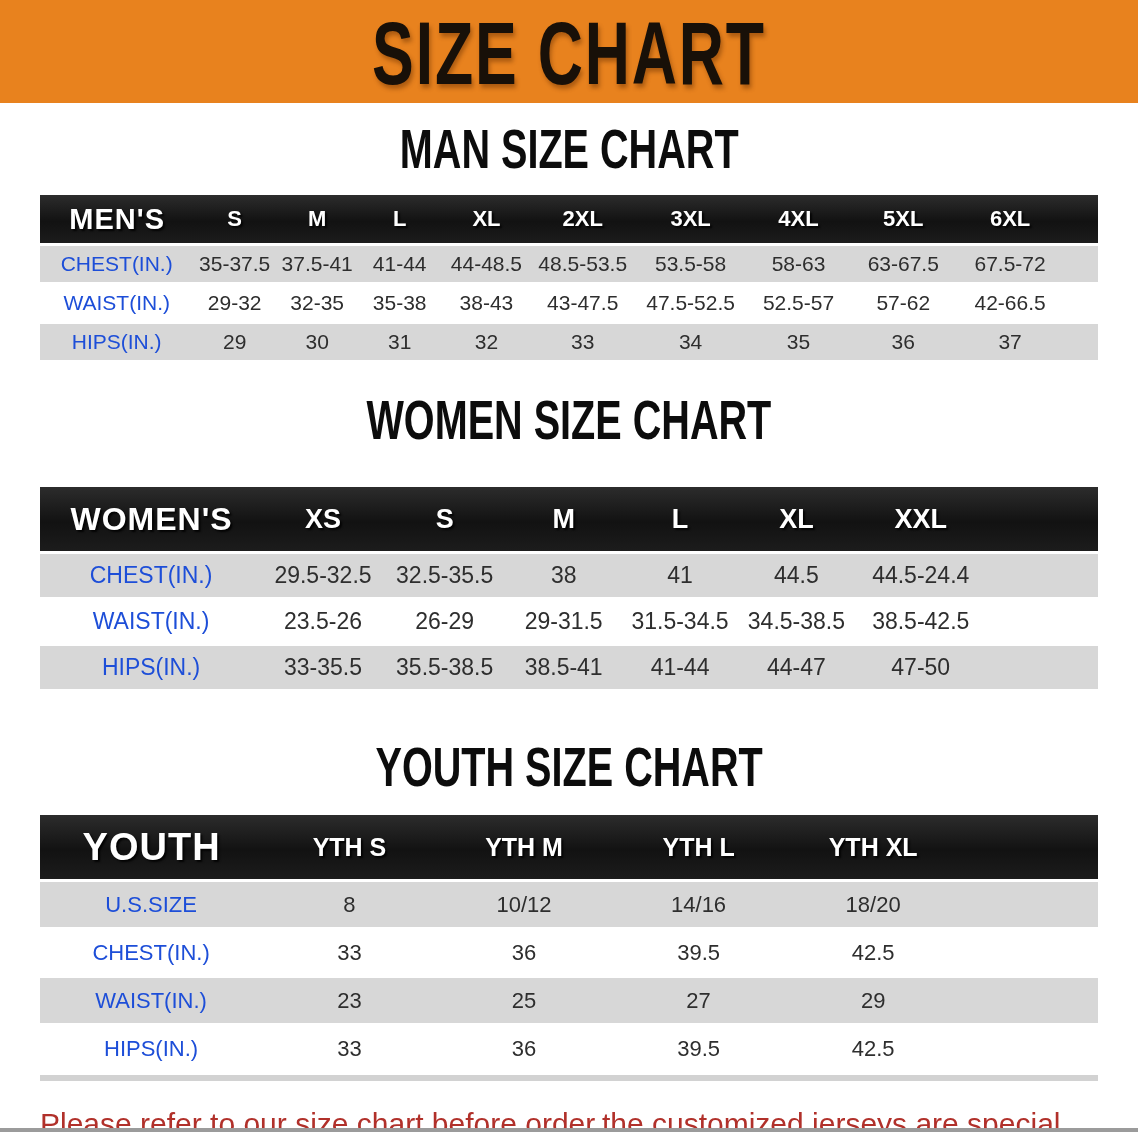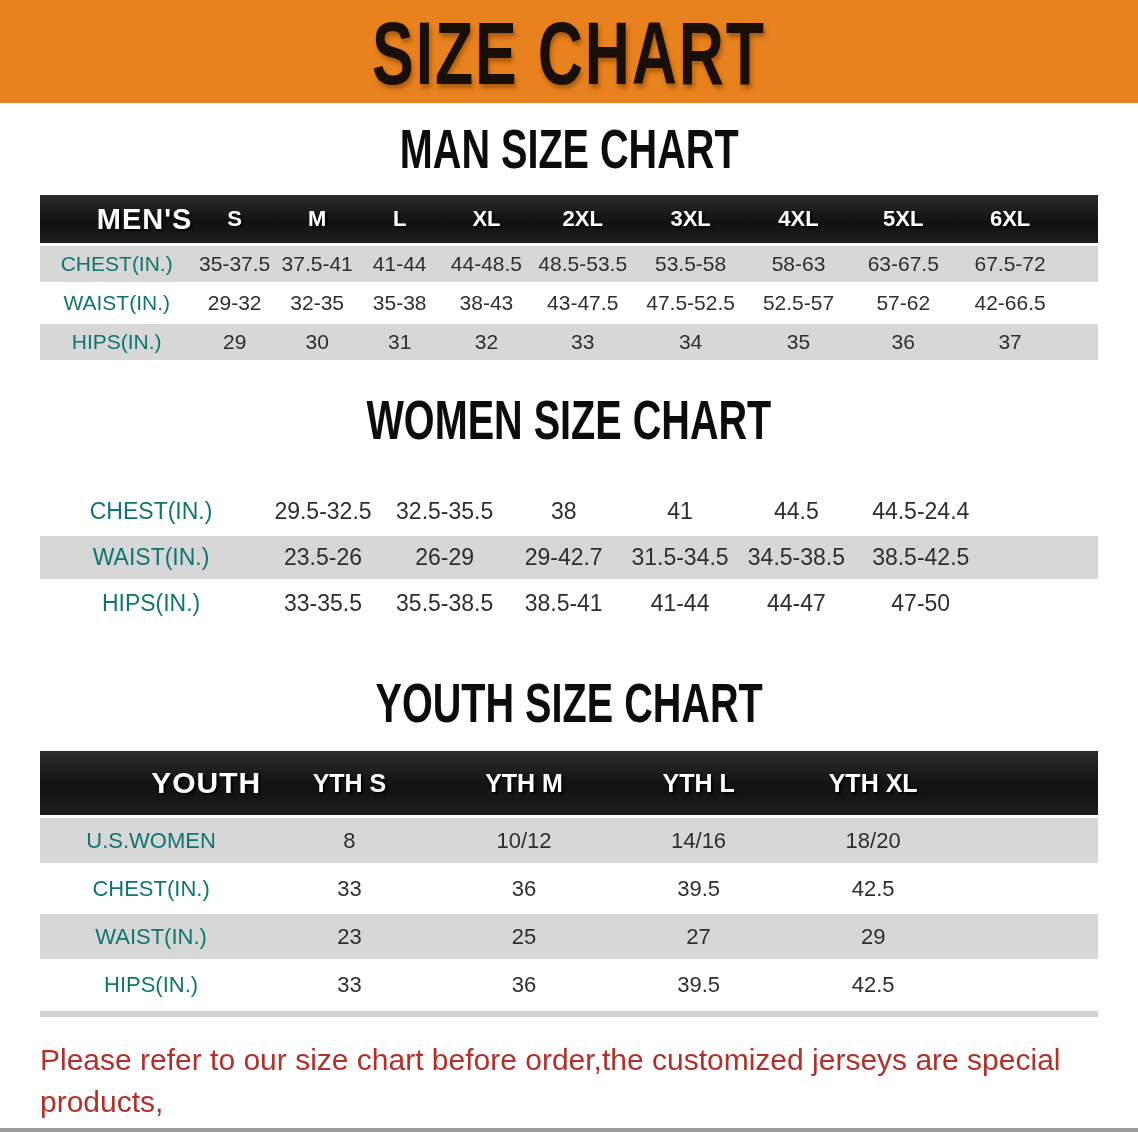--- a/index.html
+++ b/index.html
@@ -58,47 +58,47 @@
     border-collapse: collapse;
     table-layout: fixed;
   }
   .size-table tr.hdr th {
     background: linear-gradient(180deg, #2c2c2c 0%, var(--header-bar-dark, #121212) 55%, #1c1c1c 100%);
     color: #ffffff;
     white-space: nowrap;
     text-shadow: 2px 2px 2px rgba(0,0,0,0.85);
   }
   .size-table th.corner {
-    text-align: right;
+    text-align: center;
     padding-left: 2px;
     letter-spacing: 1px;
     font-weight: 800;
   }
   .size-table th.colhead { text-align: center; font-weight: 700; }
   .size-table td {
     text-align: center;
     color: #2e2e2e;
     border-top: 3px solid #ffffff;
     white-space: nowrap;
   }
-  .size-table td.rowlabel { color: #0f766e; }
+  .size-table td.rowlabel { color: #1d4ed8; }
   .size-table tbody tr:nth-child(even) td { background: var(--row-gray, #D7D7D7); }
 
   .t-men tr.hdr th { height: 46px; }
   .t-men th.corner  { font-size: 29px; }
   .t-men th.colhead { font-size: 22px; }
   .t-men td { height: 34px; font-size: 21px; }
 
   .t-women tr.hdr th { height: 62px; }
   .t-women th.corner  { font-size: 32px; }
   .t-women th.colhead { font-size: 27px; }
   .t-women td { height: 41px; font-size: 23px; }
 
   .t-youth tr.hdr th { height: 62px; }
-  .t-youth th.corner  { font-size: 30px; }
+  .t-youth th.corner  { font-size: 38px; }
   .t-youth th.colhead { font-size: 25px; }
   .t-youth td { height: 43px; font-size: 22px; }
 
   .bottom-strip {
     width: 1058px;
     height: 6px;
     background: #d2d2d2;
     margin: 4px auto 0;
   }
 
@@ -207,35 +207,45 @@
     <col style="width:21%">
       <col style="width:11.5%">
       <col style="width:11.5%">
       <col style="width:11%">
     <col style="width:11%">
       <col style="width:11%">
       <col style="width:12.5%">
       <col style="width:10.5%">
   </colgroup>
   <tbody>
+      <tr class="hdr">
+        <th class="corner">WOMEN'S</th>
+        <th class="colhead">XS</th>
+        <th class="colhead">S</th>
+        <th class="colhead">M</th>
+        <th class="colhead">L</th>
+        <th class="colhead">XL</th>
+        <th class="colhead">XXL</th>
+        <th class="colhead"></th>
+      </tr>
       <tr>
         <td class="rowlabel">CHEST(IN.)</td>
         <td class="val">29.5-32.5</td>
         <td class="val">32.5-35.5</td>
         <td class="val">38</td>
         <td class="val">41</td>
         <td class="val">44.5</td>
         <td class="val">44.5-24.4</td>
         <td class="val"></td>
       </tr>
       <tr>
         <td class="rowlabel">WAIST(IN.)</td>
         <td class="val">23.5-26</td>
         <td class="val">26-29</td>
-        <td class="val">29-42.7</td>
+        <td class="val">29-31.5</td>
         <td class="val">31.5-34.5</td>
         <td class="val">34.5-38.5</td>
         <td class="val">38.5-42.5</td>
         <td class="val"></td>
       </tr>
       <tr>
         <td class="rowlabel">HIPS(IN.)</td>
         <td class="val">33-35.5</td>
         <td class="val">35.5-38.5</td>
         <td class="val">38.5-41</td>
@@ -263,21 +273,21 @@
   <tbody>
       <tr class="hdr">
         <th class="corner">YOUTH</th>
         <th class="colhead">YTH S</th>
         <th class="colhead">YTH M</th>
         <th class="colhead">YTH L</th>
         <th class="colhead">YTH XL</th>
         <th class="colhead"></th>
       </tr>
       <tr>
-        <td class="rowlabel">U.S.WOMEN</td>
+        <td class="rowlabel">U.S.SIZE</td>
         <td class="val">8</td>
         <td class="val">10/12</td>
         <td class="val">14/16</td>
         <td class="val">18/20</td>
         <td class="val"></td>
       </tr>
       <tr>
         <td class="rowlabel">CHEST(IN.)</td>
         <td class="val">33</td>
         <td class="val">36</td>

